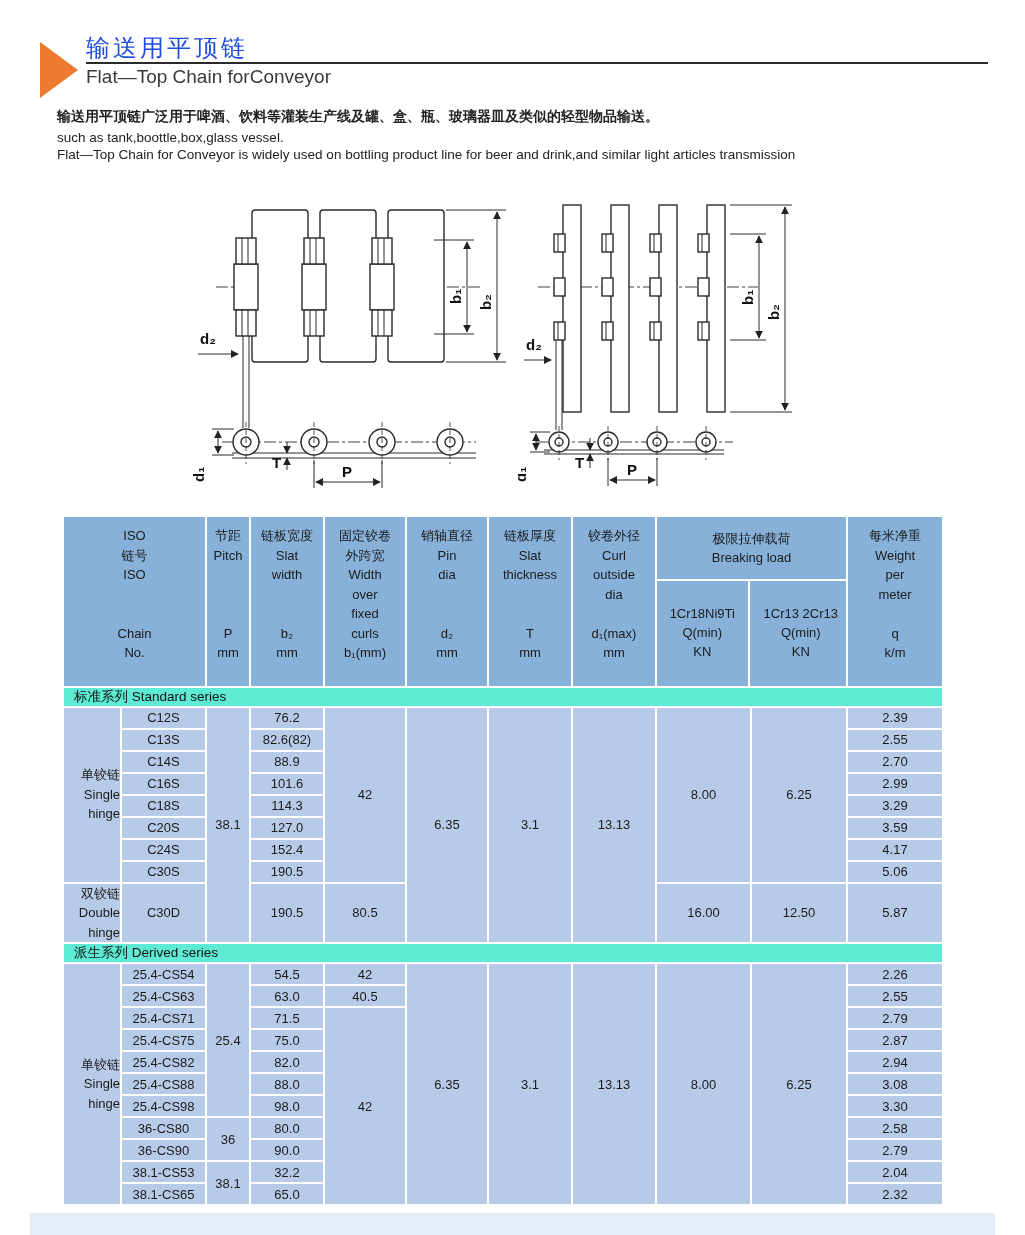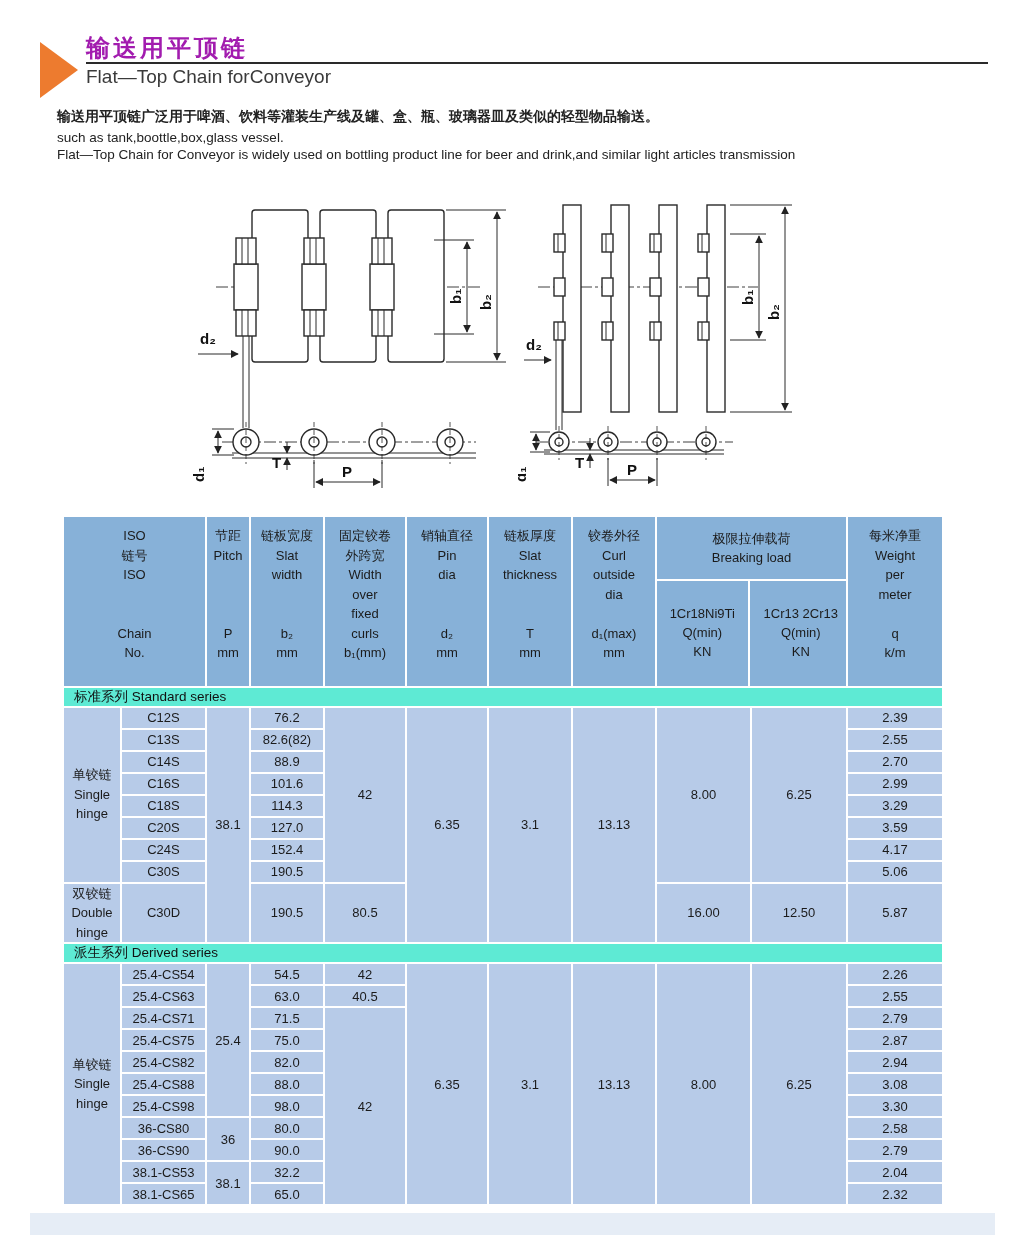--- a/index.html
+++ b/index.html
@@ -3,21 +3,21 @@
 <meta charset="utf-8">
 <style>
   html,body{margin:0;padding:0;}
   body{
     width:1025px;height:1235px;position:relative;background:#ffffff;overflow:hidden;
     font-family:"Liberation Sans","DejaVu Sans",sans-serif;color:#1b1b1b;
   }
   
   .tri{position:absolute;left:40px;top:42px;width:0;height:0;
        border-left:38px solid #ed7b2f;border-top:28px solid transparent;border-bottom:28px solid transparent;}
-  .title-zh{position:absolute;left:86px;top:32px;font-size:24px;font-weight:bold;letter-spacing:3px;color:#a21caf;}
+  .title-zh{position:absolute;left:86px;top:32px;font-size:24px;font-weight:normal;letter-spacing:3px;color:#1d4ed8;}
   .rule{position:absolute;left:86px;top:62px;width:902px;height:2px;background:#2a2a2a;}
   .title-en{position:absolute;left:86px;top:66px;font-size:19px;color:#3a3a3a;}
   
   .intro{position:absolute;left:57px;top:108px;width:920px;}
   .intro .zh{margin:0 0 3px 0;font-size:14px;font-weight:bold;color:#222;}
   .intro .en{margin:0;font-size:13.5px;line-height:1.26;color:#222;}
   
   .dwg{position:absolute;}
   .dwg-single{left:188px;top:192px;}
   .dwg-double{left:518px;top:190px;}
@@ -38,21 +38,21 @@
   .ht,.hb{white-space:pre-line;line-height:1.5;}
   .bl-wrap{display:flex;flex-direction:column;height:100%;}
   .bl-top{height:62px;display:flex;align-items:center;justify-content:center;
           white-space:pre-line;border-bottom:2px solid #fff;line-height:1.5;}
   .bl-sub{flex:1;display:flex;gap:6px;}
   .bl-cell{flex:1;display:flex;align-items:center;justify-content:center;
            white-space:pre-line;line-height:1.45;}
   .bl-cell:first-child{border-right:2px solid #fff;}
   .spec-table tbody td{height:20px;}
   .spec-table tr.tall-row td{height:53px;}
-  .spec-table td.group{white-space:pre-line;line-height:1.5;}
+  .spec-table td.group{white-space:pre-line;line-height:1.5;text-align:right;}
   .spec-table td.section-label{background:#5eead4;text-align:left;padding-left:10px;
            height:17px;font-size:13.5px;color:#111;}
   
   .footer-band{position:absolute;left:30px;top:1213px;width:965px;height:22px;background:#e6edf6;}
 </style>
 </head>
 <body>
 
 <div class="tri"></div>
 <div class="title-zh">输送用平顶链</div>

